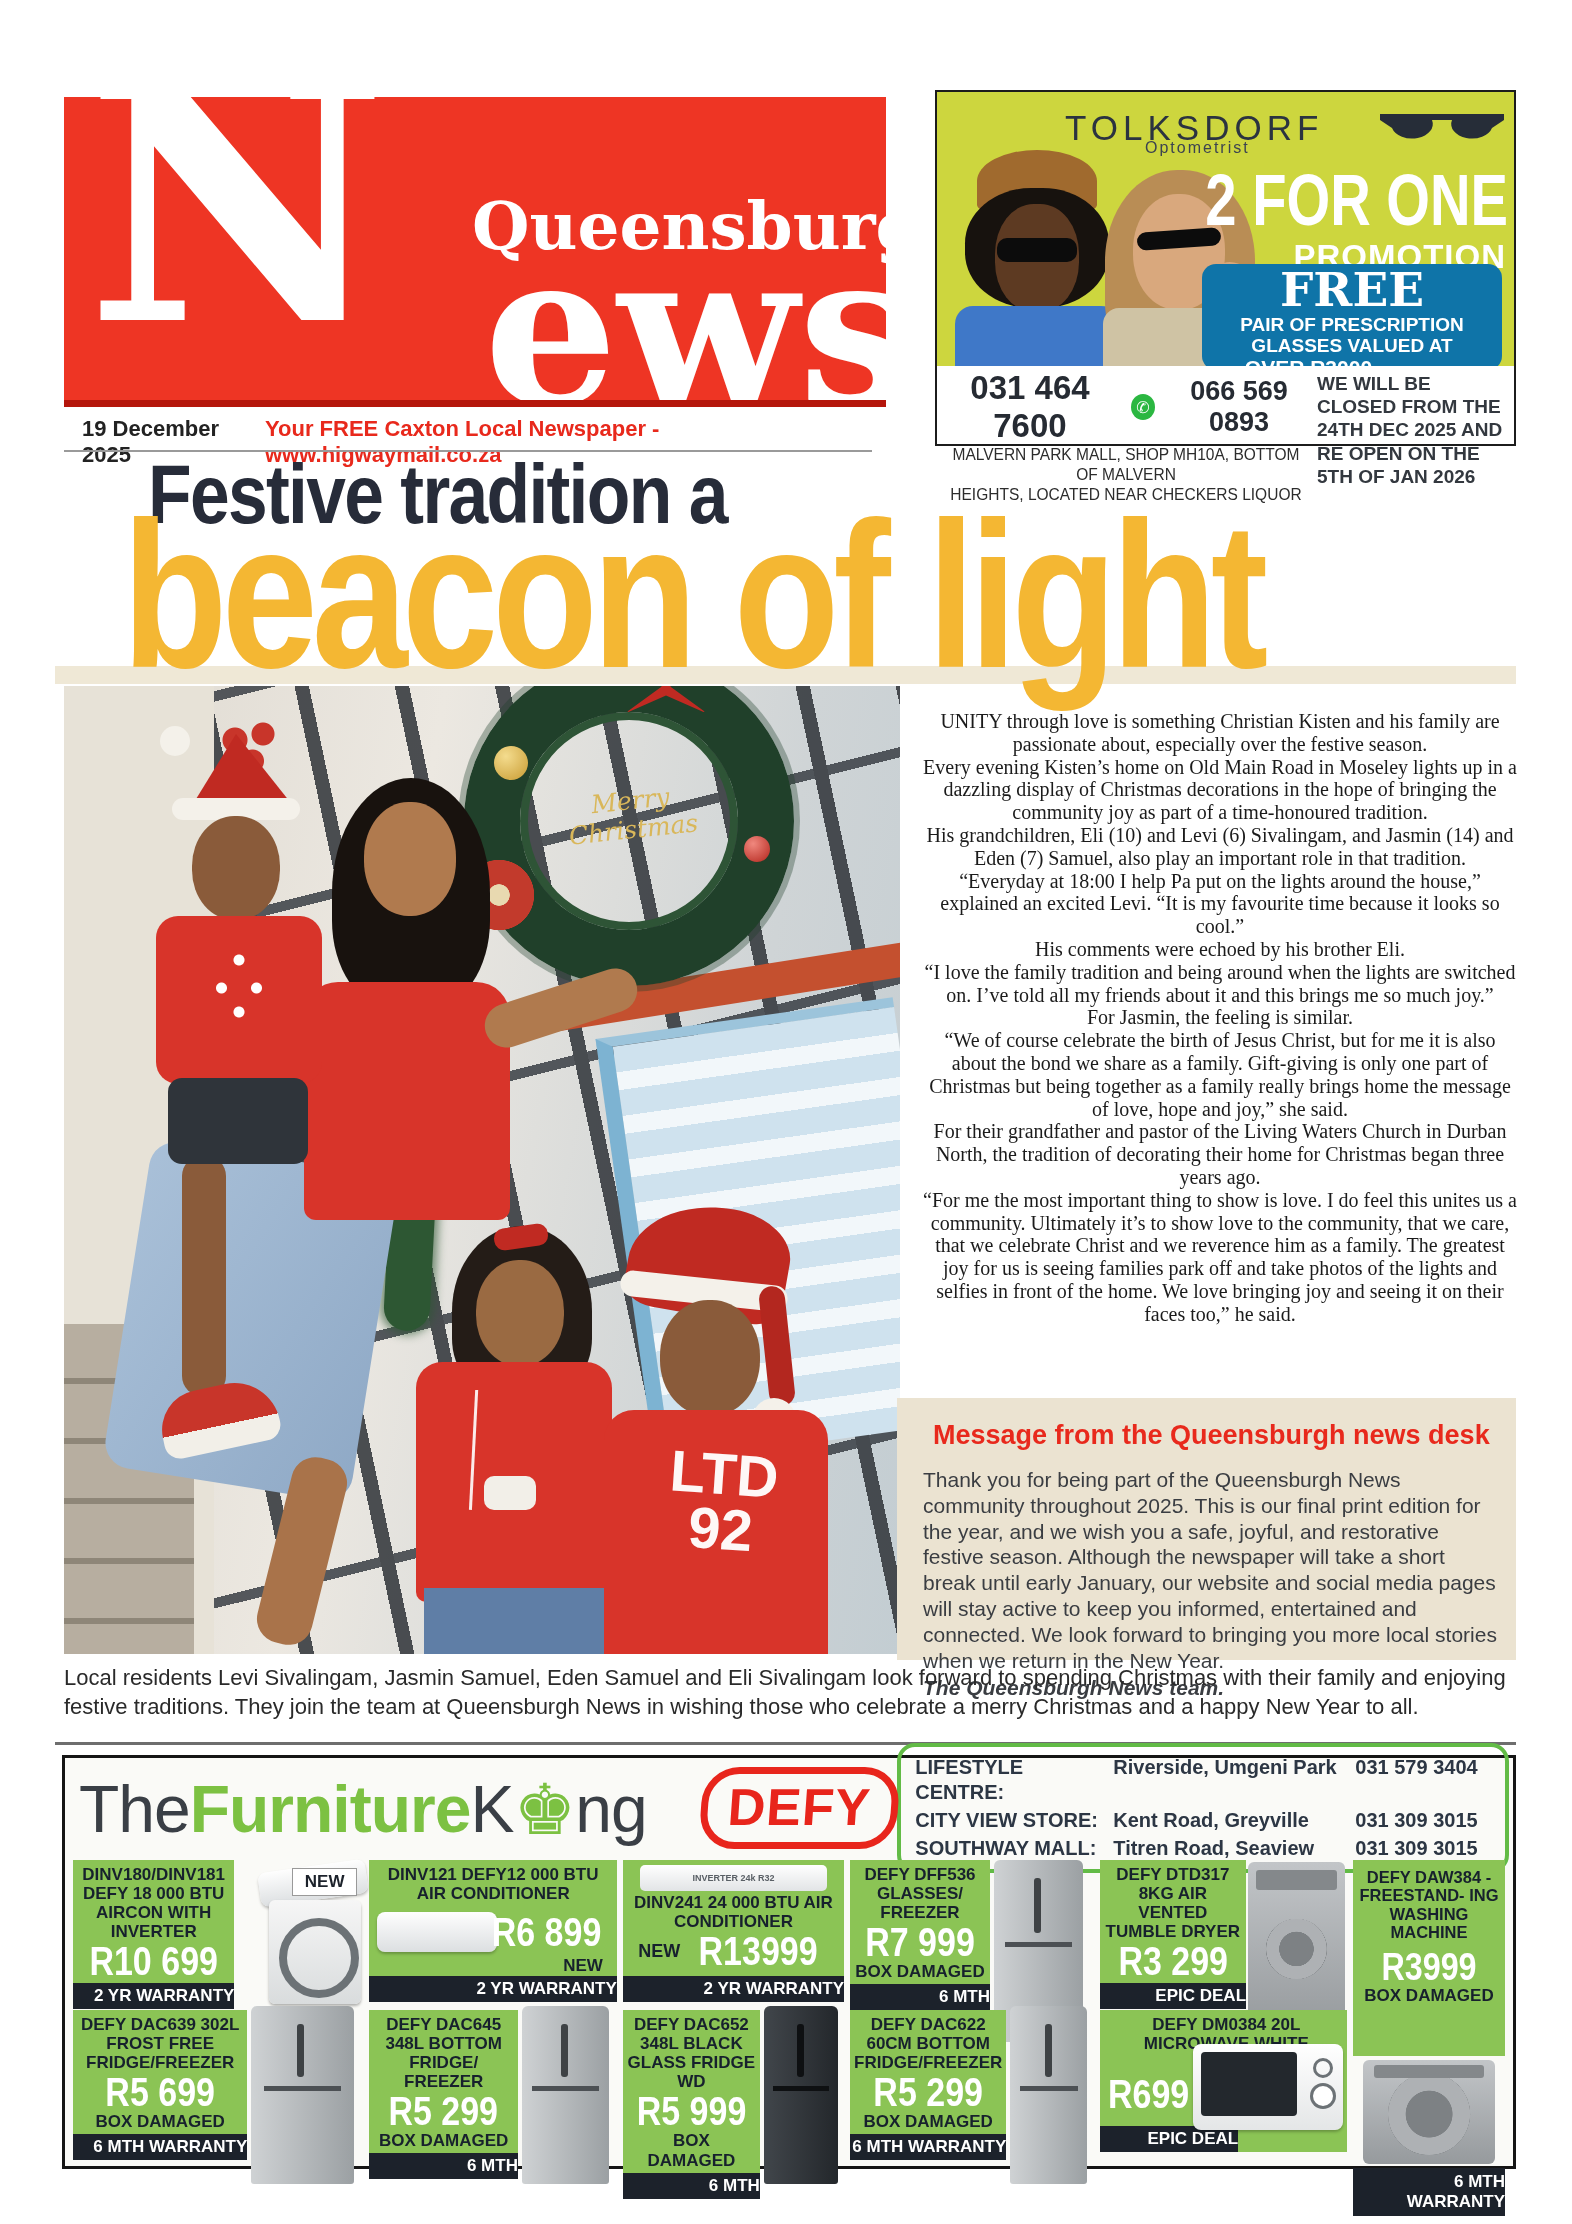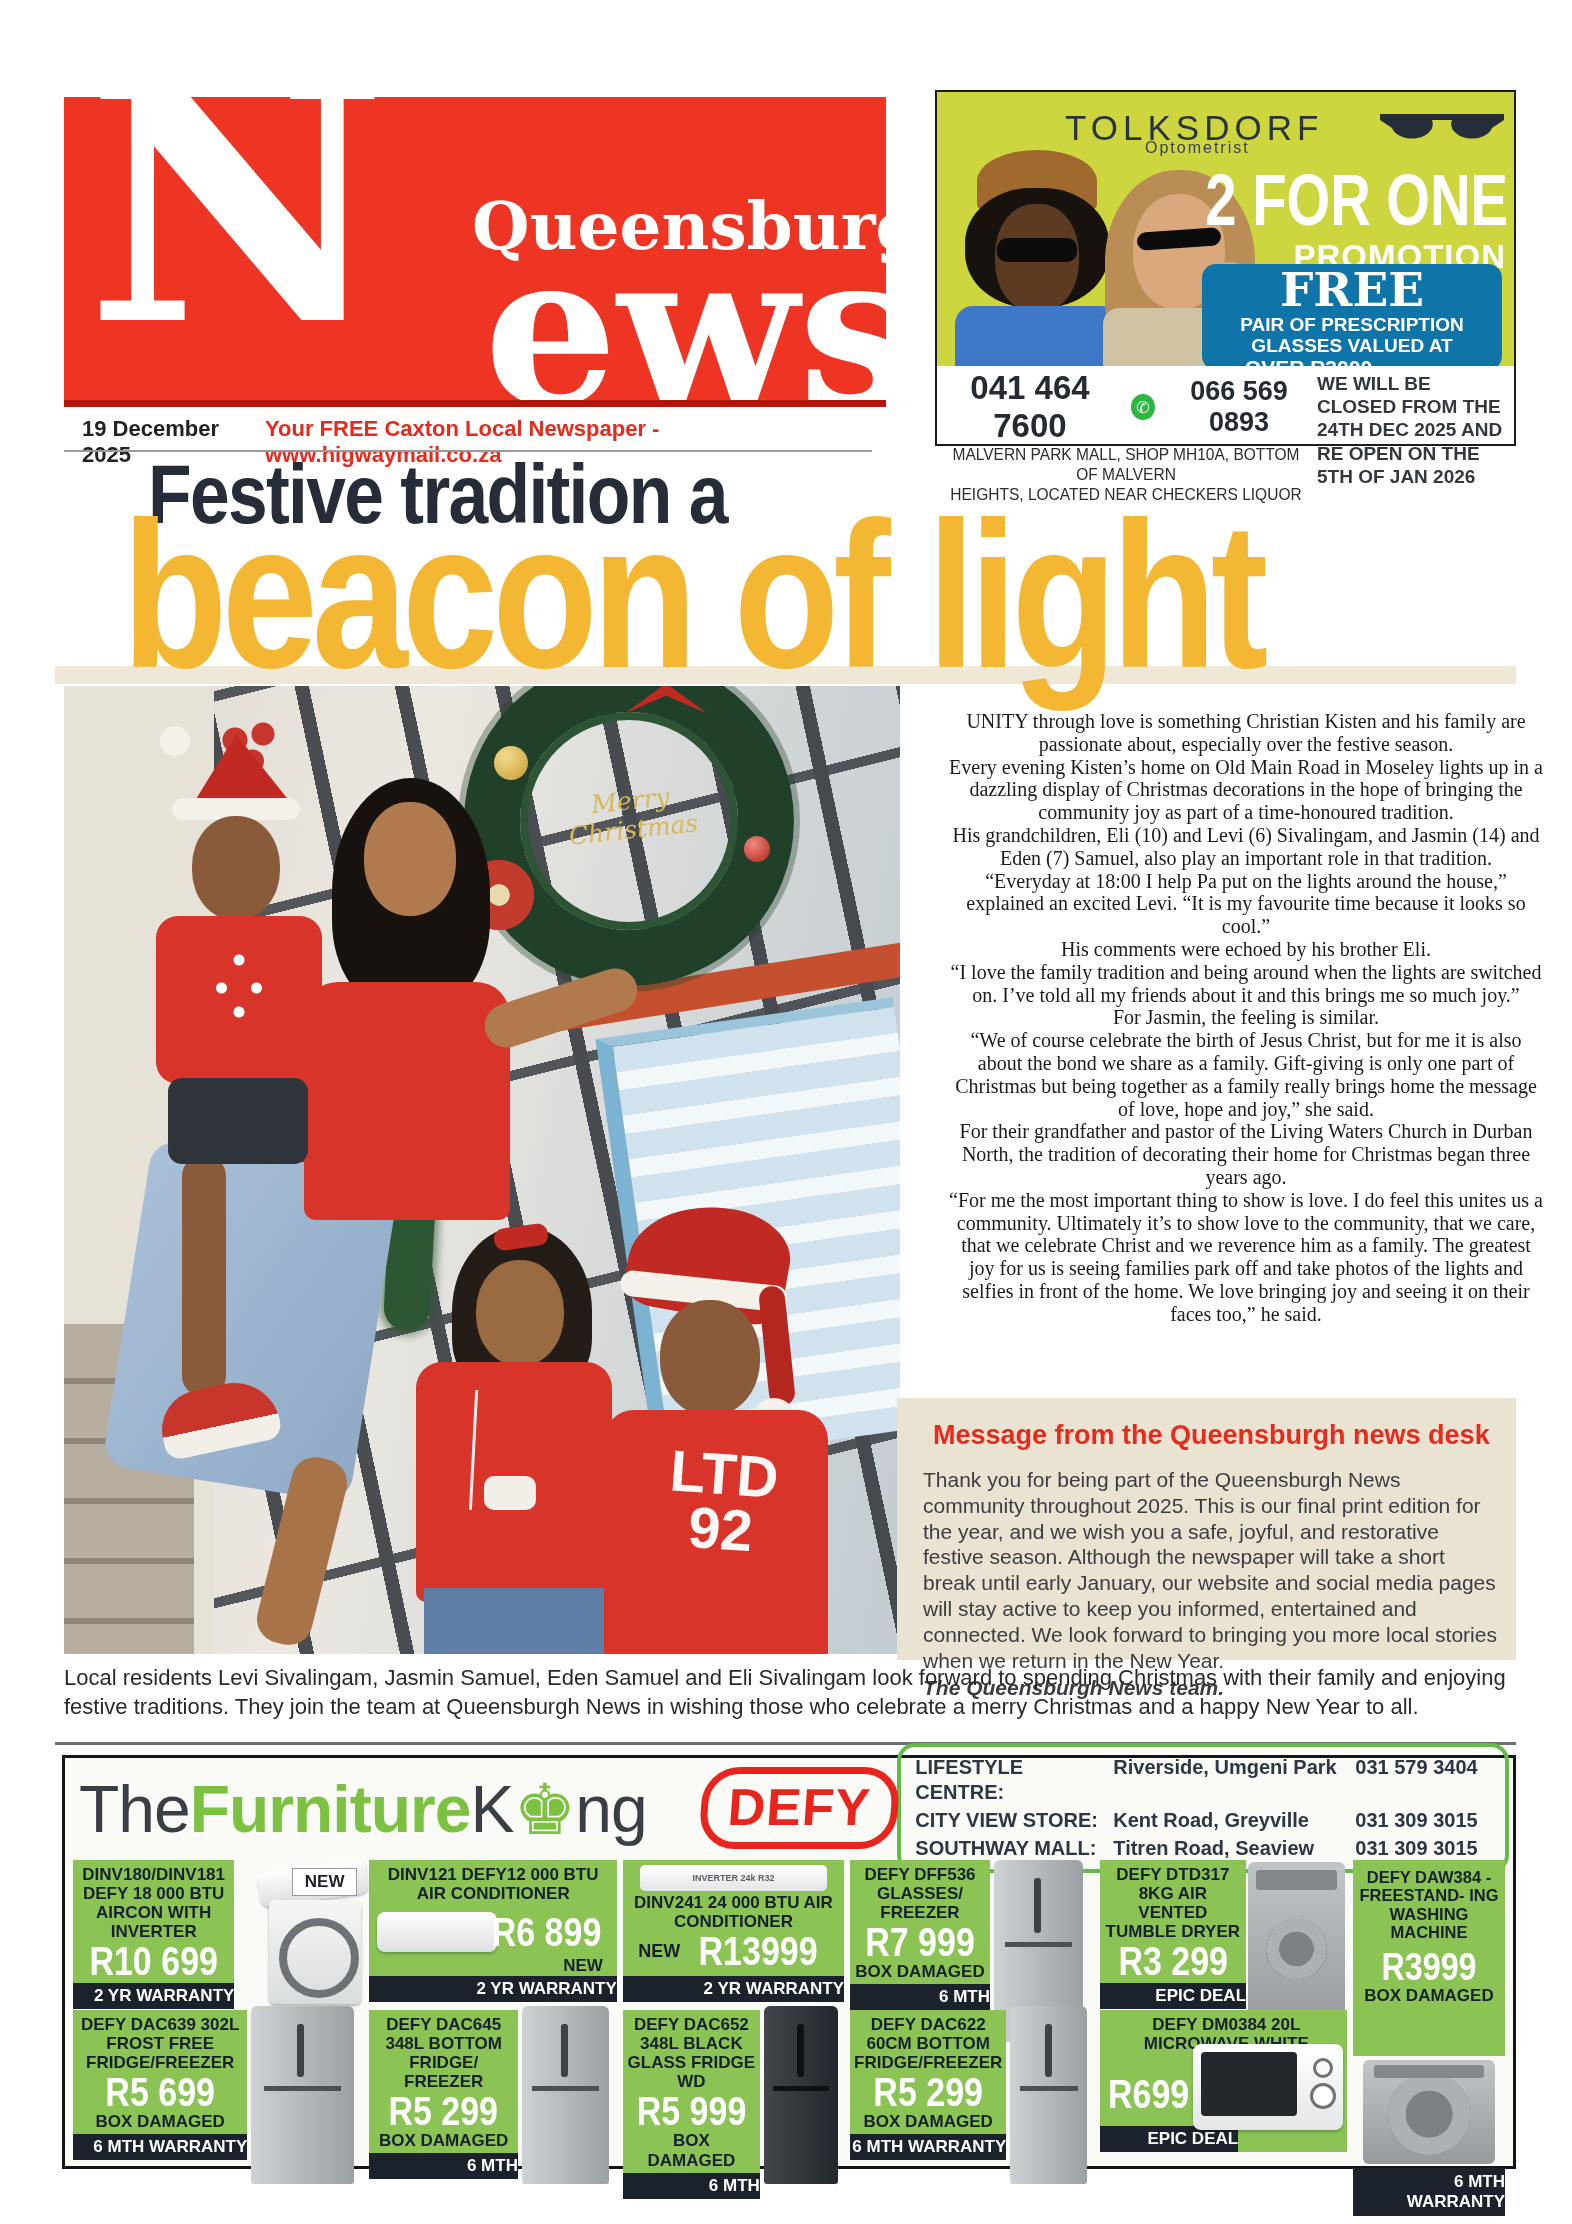--- a/index.html
+++ b/index.html
@@ -133,21 +133,21 @@
   .b2-trim{left:556px;top:592px;width:168px;height:26px;background:#f4f1ea;border-radius:14px;transform:rotate(6deg);}
   .b2-pomtail{left:700px;top:600px;width:26px;height:120px;background:#b3271f;border-radius:14px;transform:rotate(-6deg);}
   .b2-pom{left:688px;top:712px;width:44px;height:44px;border-radius:50%;background:#f4f1ea;}
   .b2-face{left:596px;top:614px;width:100px;height:116px;background:#8a5b3a;border-radius:48%;}
   .b2-tee{left:540px;top:724px;width:224px;height:244px;background:#d8342a;border-radius:30px 30px 0 0;}
   .b2-print{left:588px;top:760px;width:136px;height:180px;color:rgba(255,255,255,.96);
             font-weight:800;font-size:58px;line-height:.95;text-align:center;transform:rotate(4deg);
             font-family:"Liberation Sans",sans-serif;}
 
   
-  #article{position:absolute;left:948px;top:710px;width:596px;
+  #article{position:absolute;left:922px;top:710px;width:596px;
            font-family:"Liberation Serif",serif;font-size:20px;line-height:1.14;color:#1b1b1b;text-align:center;}
   #article p{margin:0;}
 
   
   #msgbox{position:absolute;left:897px;top:1398px;width:619px;height:262px;background:#ebe3d1;padding:22px 14px 0 26px;}
   #msg-title{color:#e8291c;font-weight:800;font-size:27px;margin:0 0 16px 10px;}
   #msg-body{font-size:21px;color:#3a3d42;line-height:1.23;}
   #msg-sign{font-size:21px;color:#3a3d42;font-weight:bold;font-style:italic;line-height:1.3;}
 
   
@@ -278,21 +278,21 @@
       <div class="fl">PAIR OF PRESCRIPTION</div>
       <div class="fl">GLASSES VALUED AT</div>
       <div class="row3">
         <span class="fl3">OVER R3000</span>
         <span class="terms">T'S &amp; C'S APPLY</span>
       </div>
     </div>
     <div id="opt-white">
       <div class="opt-contact">
         <div class="opt-phones">
-          <span class="opt-ph1">041 464 7600</span>
+          <span class="opt-ph1">031 464 7600</span>
           <span class="wa-icon"></span>
           <span class="opt-ph2">066 569 0893</span>
         </div>
         <div class="opt-addr">MALVERN PARK MALL, SHOP MH10A,  BOTTOM OF MALVERN</div>
         <div class="opt-addr">HEIGHTS, LOCATED NEAR CHECKERS LIQUOR</div>
       </div>
       <div class="opt-closed">WE WILL BE CLOSED FROM THE 24TH DEC 2025 AND RE OPEN ON THE 5TH OF JAN 2026</div>
     </div>
   </div>
 

